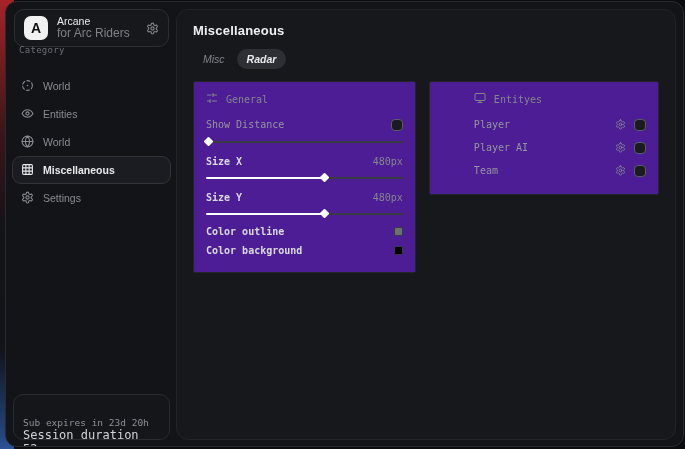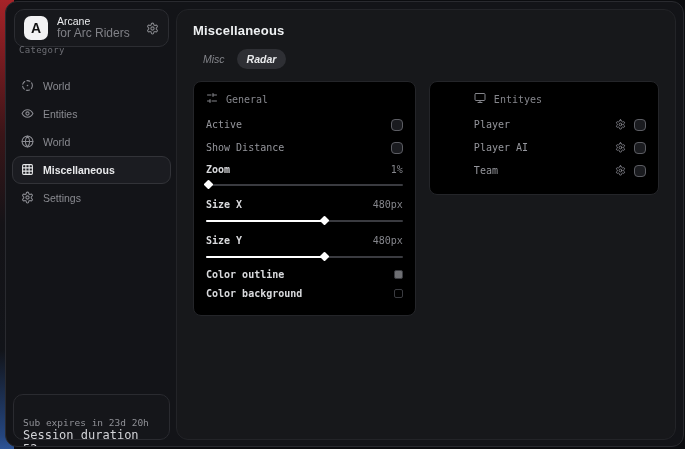--- a/index.html
+++ b/index.html
@@ -66,21 +66,21 @@
     padding:13px 16px;
   }
   .page-title { font-size:13px; font-weight:bold; color:#eef0f2; letter-spacing:.2px; }
   .tabs { display:flex; align-items:center; margin-top:11px; gap:2px;font-style:italic; }
   .tab {
     font-size:10.5px; color:#85868c; padding:4px 10px; border-radius:11px;
   }
   .tab.selected { background:#2e2f34; color:#e9eaec; font-weight:bold; }
   .cards { display:flex; align-items:flex-start; gap:13px; margin-top:12px; }
   .card {
-    background:#000000; border:1px solid #242529; border-radius:8px;
+    background:#4c1d95; border:1px solid #242529; border-radius:2px;
     padding:10px 12px 12px 12px;
   }
   .card-general { width:233px; }
   .card-entities { width:239px;padding-left:44px; }
   .card-head {
     display:flex; align-items:center; gap:8px; color:#85868c;
     font-family:"DejaVu Sans Mono",monospace; font-size:10px; margin-bottom:7px;
   }
   .row {
     display:flex; align-items:center; justify-content:space-between; height:23px;
@@ -214,34 +214,26 @@
                 <line x1="10" y1="6" x2="3" y2="6"></line>
                 <line x1="21" y1="18" x2="12" y2="18"></line>
                 <line x1="8" y1="18" x2="3" y2="18"></line>
                 <line x1="14" y1="3" x2="14" y2="9"></line>
                 <line x1="8" y1="15" x2="8" y2="21"></line>
               </svg>
           </span>
           <span>General</span>
         </div>
 
-        <div class="row">
-          <span class="row-label">Active</span>
-          <span class="checkbox"></span>
-        </div>
 
         <div class="row">
           <span class="row-label">Show Distance</span>
           <span class="checkbox"></span>
         </div>
 
-        <div class="row" style="height:20px">
-          <span class="row-label bright">Zoom</span>
-          <span class="row-value">1%</span>
-        </div>
         <div class="slider">
           <div class="slider-track"></div>
           <div class="slider-fill" style="width: 1%;"></div>
           <div class="slider-thumb" style="left: 1%;"></div>
         </div>
 
         <div class="row" style="height:22px">
           <span class="row-label bright">Size X</span>
           <span class="row-value">480px</span>
         </div>

